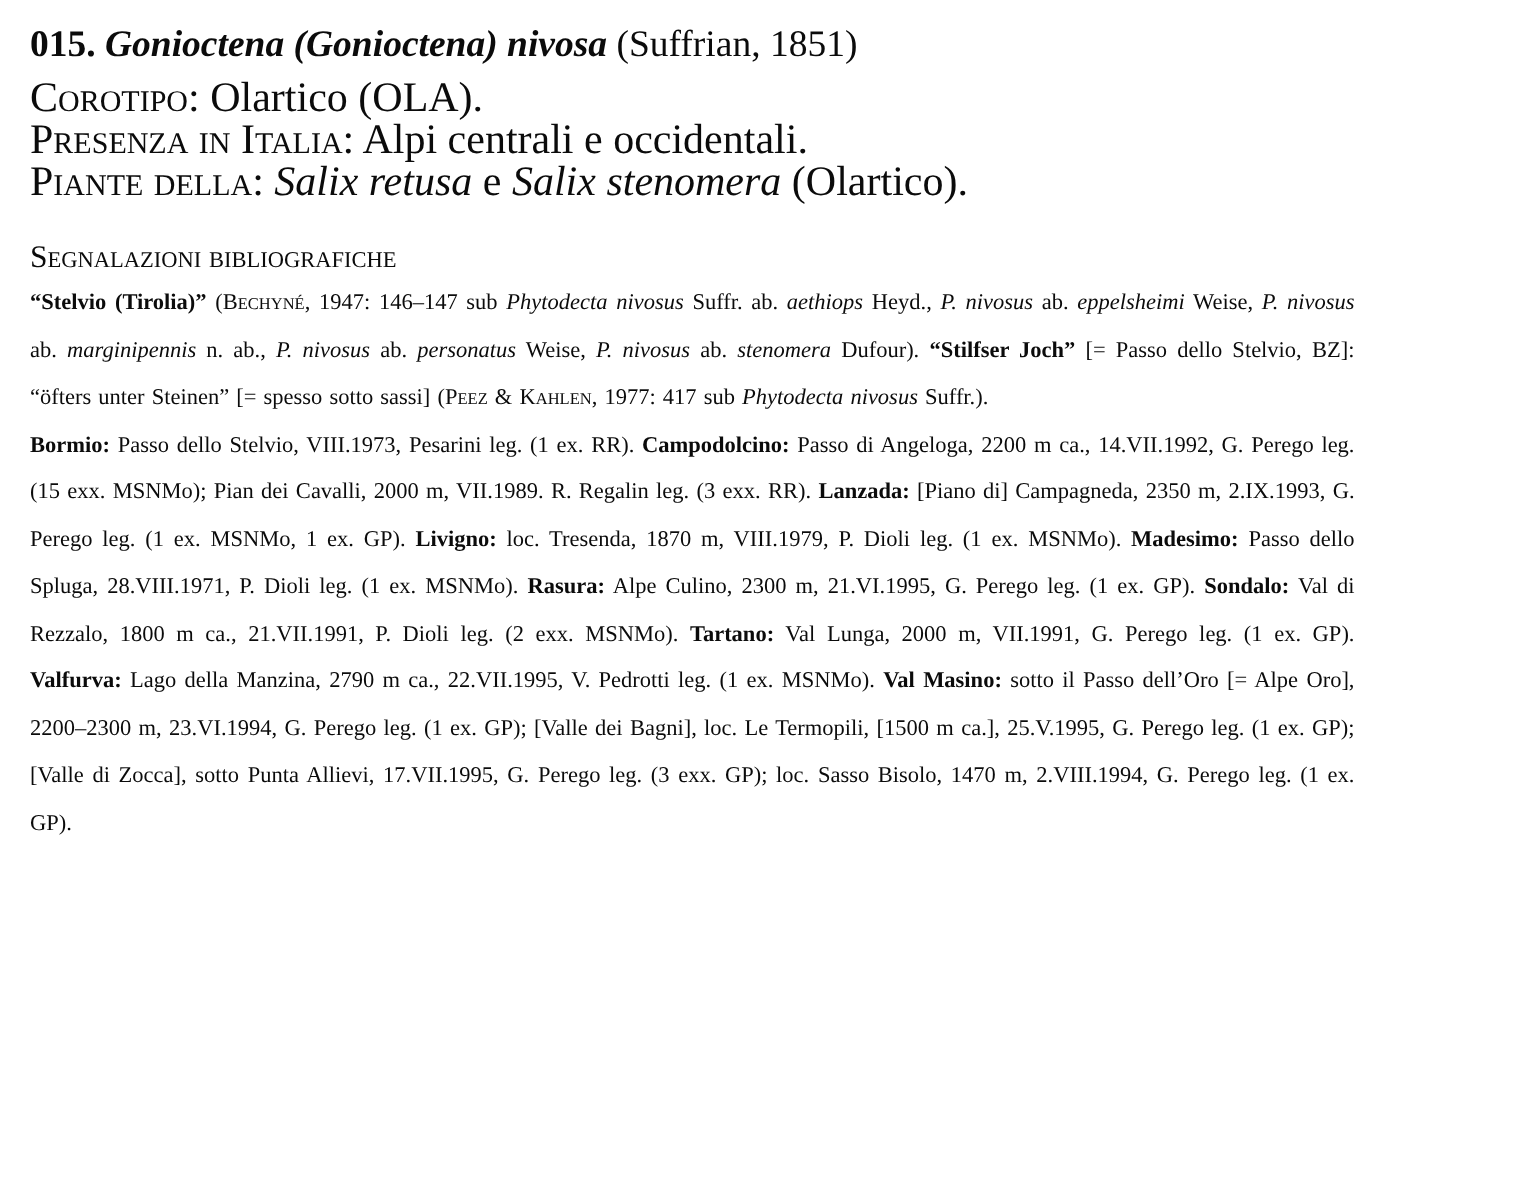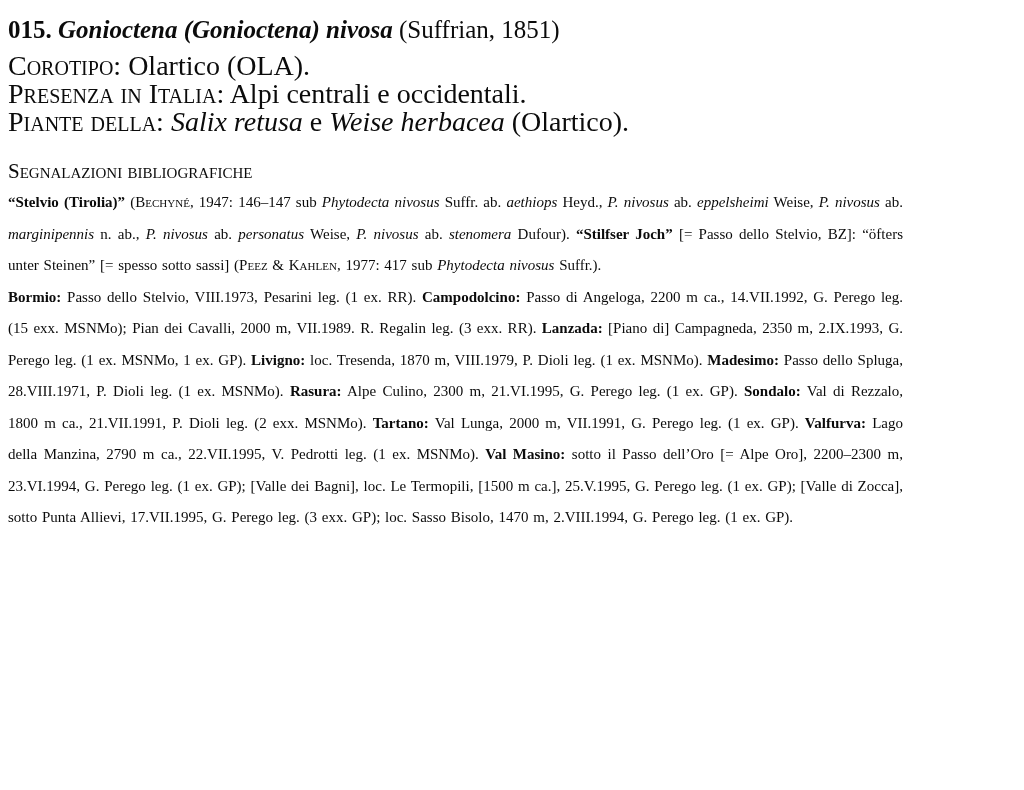--- a/index.html
+++ b/index.html
@@ -6,21 +6,21 @@
   html, body { width: 1024px; height: 790px; }
   body {
     background: #ffffff;
     color: #0b0b0b;
     font-family: "Liberation Serif", "DejaVu Serif", serif;
     overflow: hidden;
   }
   .page {
     width: 922px;
     height: 790px;
-    padding: 14px 19px 0 8px;
+    padding: 14px 19px 0 20px;
     overflow: hidden;
   }
   .title {
     font-size: 25px;
     font-weight: normal;
     line-height: 32px;
     margin-bottom: 6px;
     white-space: nowrap;
   }
   .field {
@@ -50,21 +50,21 @@
 <body>
 
 <div class="page">
 
   <h1 class="title"><span class="seg-b">015. </span><span class="seg-bi">Gonioctena (Gonioctena) nivosa</span><span> (Suffrian, 1851)</span></h1>
 
   <p class="field"><span class="seg-sc">Corotipo</span><span>: Olartico (OLA).</span></p>
 
   <p class="field"><span class="seg-sc">Presenza in Italia</span><span>: Alpi centrali e occidentali.</span></p>
 
-  <p class="field"><span class="seg-sc">Piante della</span><span>: </span><span class="seg-i">Salix retusa</span><span> e </span><span class="seg-i">Weise herbacea</span><span> (Olartico).</span></p>
+  <p class="field"><span class="seg-sc">Piante della</span><span>: </span><span class="seg-i">Salix retusa</span><span> e </span><span class="seg-i">Salix stenomera</span><span> (Olartico).</span></p>
 
   <section>
     <h2 class="sc-heading">Segnalazioni bibliografiche</h2>
     <p class="para"><span class="seg-b">“Stelvio (Tirolia)”</span><span> (</span><span class="seg-sc">Bechyné</span><span>, 1947: 146–147 sub </span><span class="seg-i">Phytodecta nivosus</span><span> Suffr. ab. </span><span class="seg-i">aethiops</span><span> Heyd., </span><span class="seg-i">P. nivosus</span><span> ab. </span><span class="seg-i">eppelsheimi</span><span> Weise, </span><span class="seg-i">P. nivosus</span><span> ab. </span><span class="seg-i">marginipennis</span><span> n. ab., </span><span class="seg-i">P. nivosus</span><span> ab. </span><span class="seg-i">personatus</span><span> Weise, </span><span class="seg-i">P. nivosus</span><span> ab. </span><span class="seg-i">stenomera</span><span> Dufour). </span><span class="seg-b">“Stilfser Joch”</span><span> [= Passo dello Stelvio, BZ]: “öfters unter Steinen” [= spesso sotto sassi] (</span><span class="seg-sc">Peez &amp; Kahlen</span><span>, 1977: 417 sub </span><span class="seg-i">Phytodecta nivosus</span><span> Suffr.).</span></p>
   </section>
 
   <section>
     <p class="para"><span class="seg-b">Bormio:</span><span> Passo dello Stelvio, VIII.1973, Pesarini leg. (1 ex. RR). </span><span class="seg-b">Campodolcino:</span><span> Passo di Angeloga, 2200 m ca., 14.VII.1992, G. Perego leg. (15 exx. MSNMo); Pian dei Cavalli, 2000 m, VII.1989. R. Regalin leg. (3 exx. RR). </span><span class="seg-b">Lanzada:</span><span> [Piano di] Campagneda, 2350 m, 2.IX.1993, G. Perego leg. (1 ex. MSNMo, 1 ex. GP). </span><span class="seg-b">Livigno:</span><span> loc. Tresenda, 1870 m, VIII.1979, P. Dioli leg. (1 ex. MSNMo). </span><span class="seg-b">Madesimo:</span><span> Passo dello Spluga, 28.VIII.1971, P. Dioli leg. (1 ex. MSNMo). </span><span class="seg-b">Rasura:</span><span> Alpe Culino, 2300 m, 21.VI.1995, G. Perego leg. (1 ex. GP). </span><span class="seg-b">Sondalo:</span><span> Val di Rezzalo, 1800 m ca., 21.VII.1991, P. Dioli leg. (2 exx. MSNMo). </span><span class="seg-b">Tartano:</span><span> Val Lunga, 2000 m, VII.1991, G. Perego leg. (1 ex. GP). </span><span class="seg-b">Valfurva:</span><span> Lago della Manzina, 2790 m ca., 22.VII.1995, V. Pedrotti leg. (1 ex. MSNMo). </span><span class="seg-b">Val Masino:</span><span> sotto il Passo dell’Oro [= Alpe Oro], 2200–2300 m, 23.VI.1994, G. Perego leg. (1 ex. GP); [Valle dei Bagni], loc. Le Termopili, [1500 m ca.], 25.V.1995, G. Perego leg. (1 ex. GP); [Valle di Zocca], sotto Punta Allievi, 17.VII.1995, G. Perego leg. (3 exx. GP); loc. Sasso Bisolo, 1470 m, 2.VIII.1994, G. Perego leg. (1 ex. GP).</span></p>
   </section>
 

